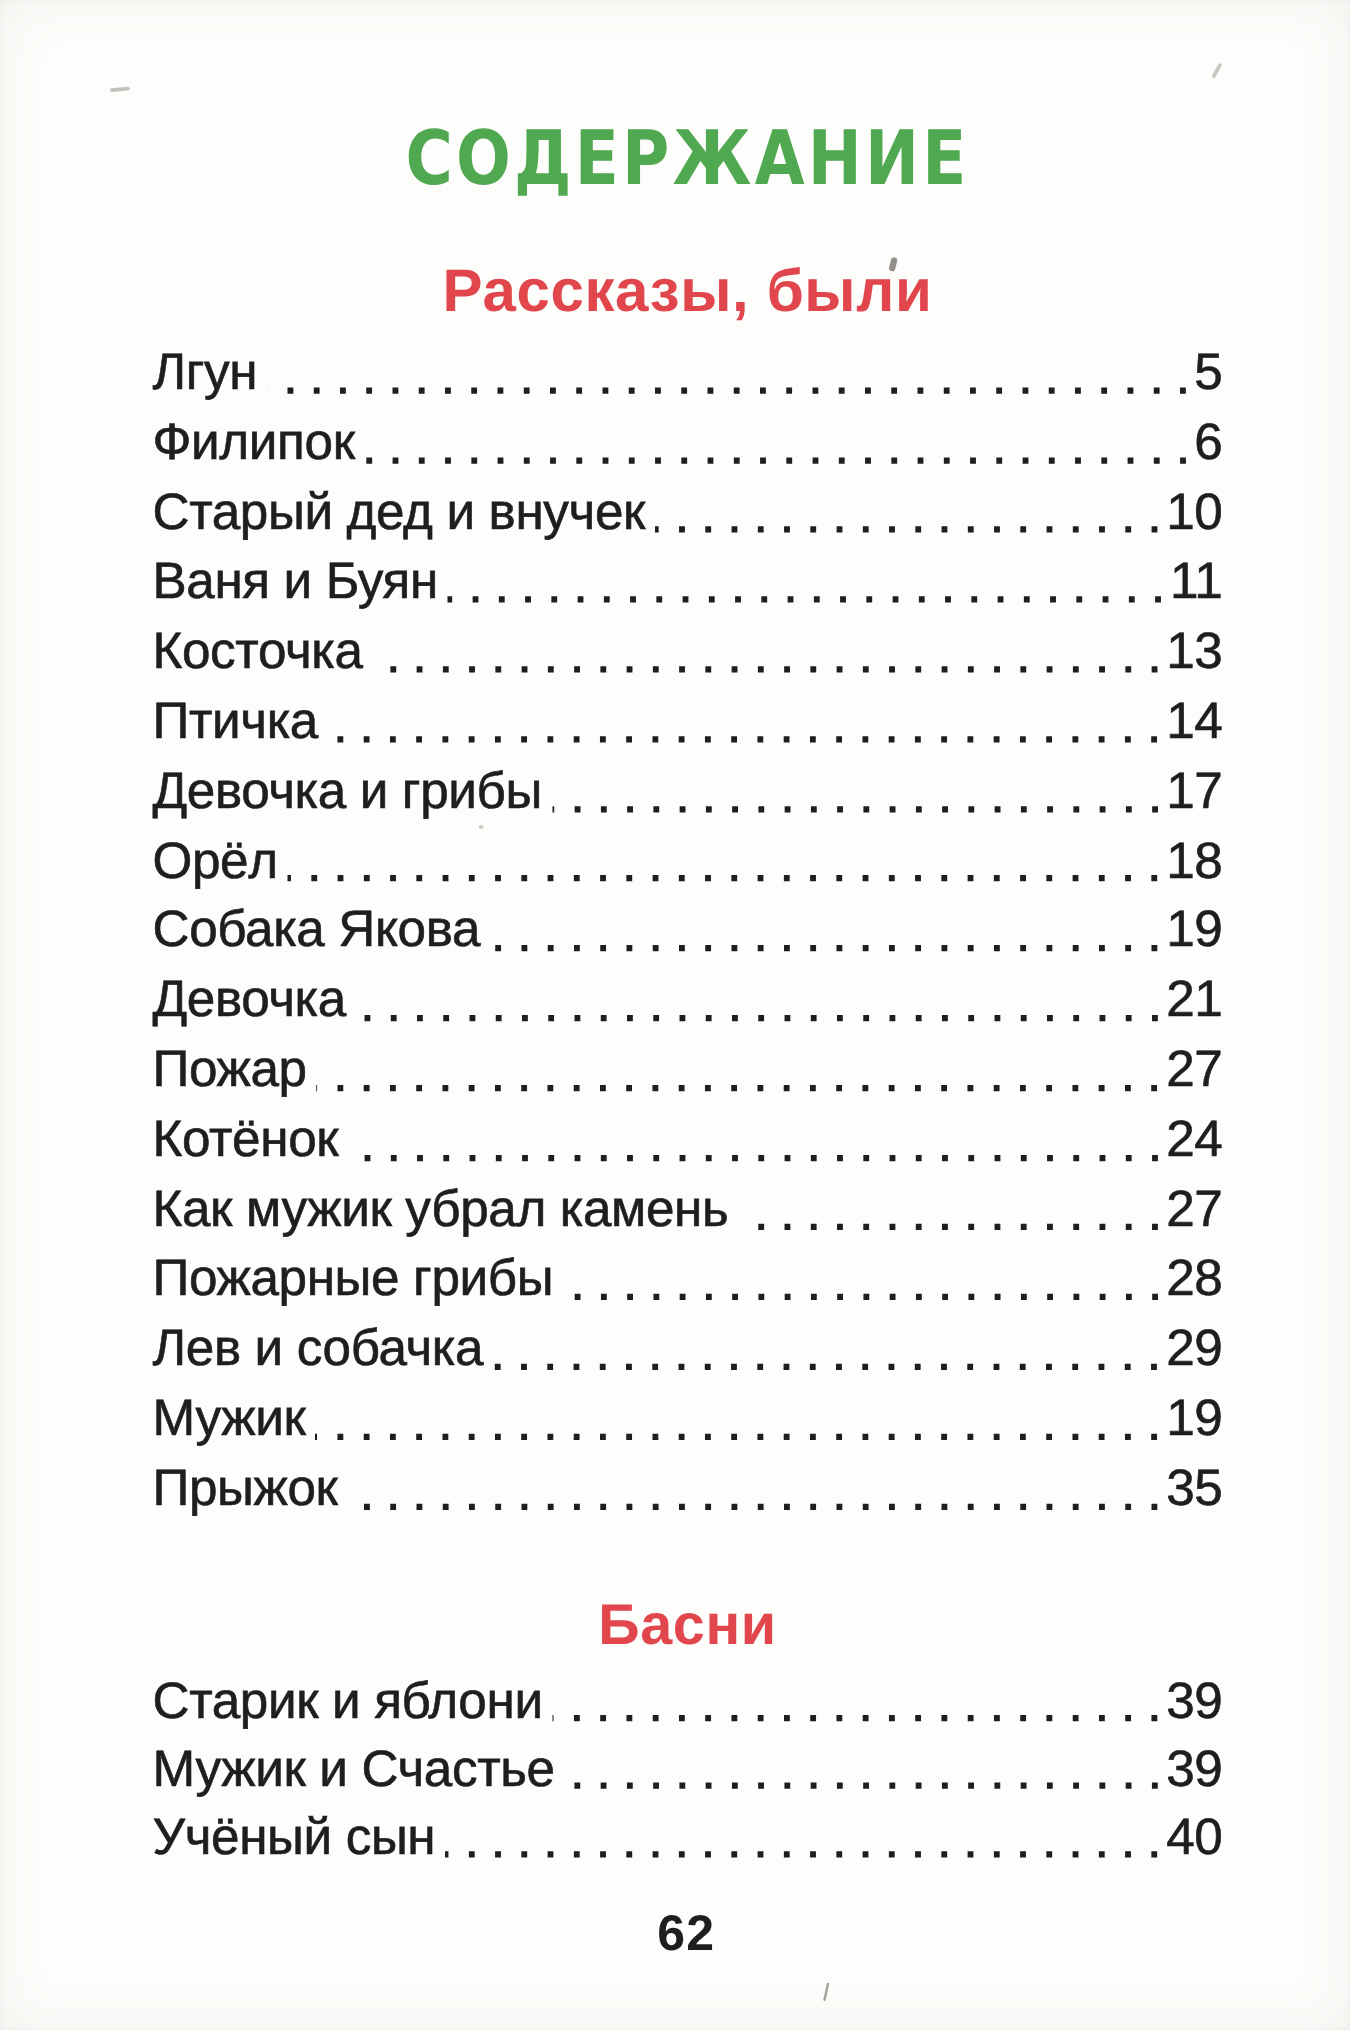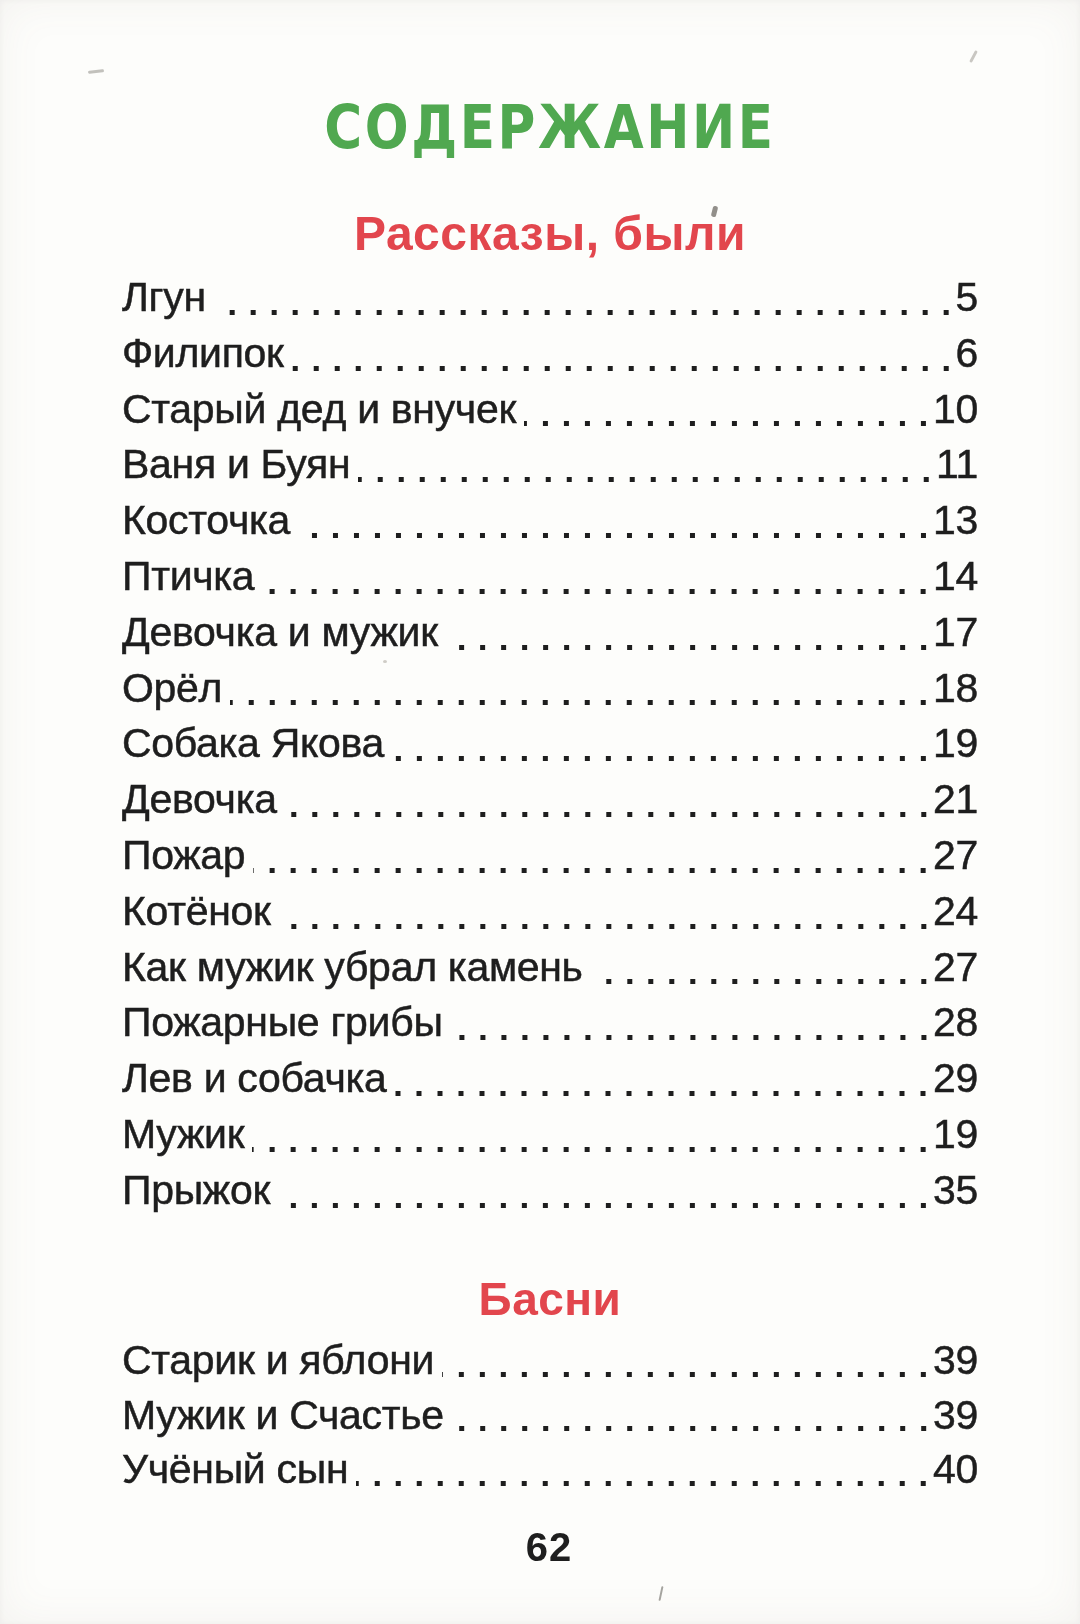--- a/index.html
+++ b/index.html
@@ -109,21 +109,21 @@
     <span class="p">13</span>
   </div>
 
   <div class="row">
     <span class="t">Птичка</span>
     <span class="leader"></span>
     <span class="p">14</span>
   </div>
 
   <div class="row">
-    <span class="t">Девочка и мужик</span>
+    <span class="t">Девочка и грибы</span>
     <span class="leader"></span>
     <span class="p">17</span>
   </div>
 
   <div class="row">
     <span class="t">Орёл</span>
     <span class="leader"></span>
     <span class="p">18</span>
   </div>
 

